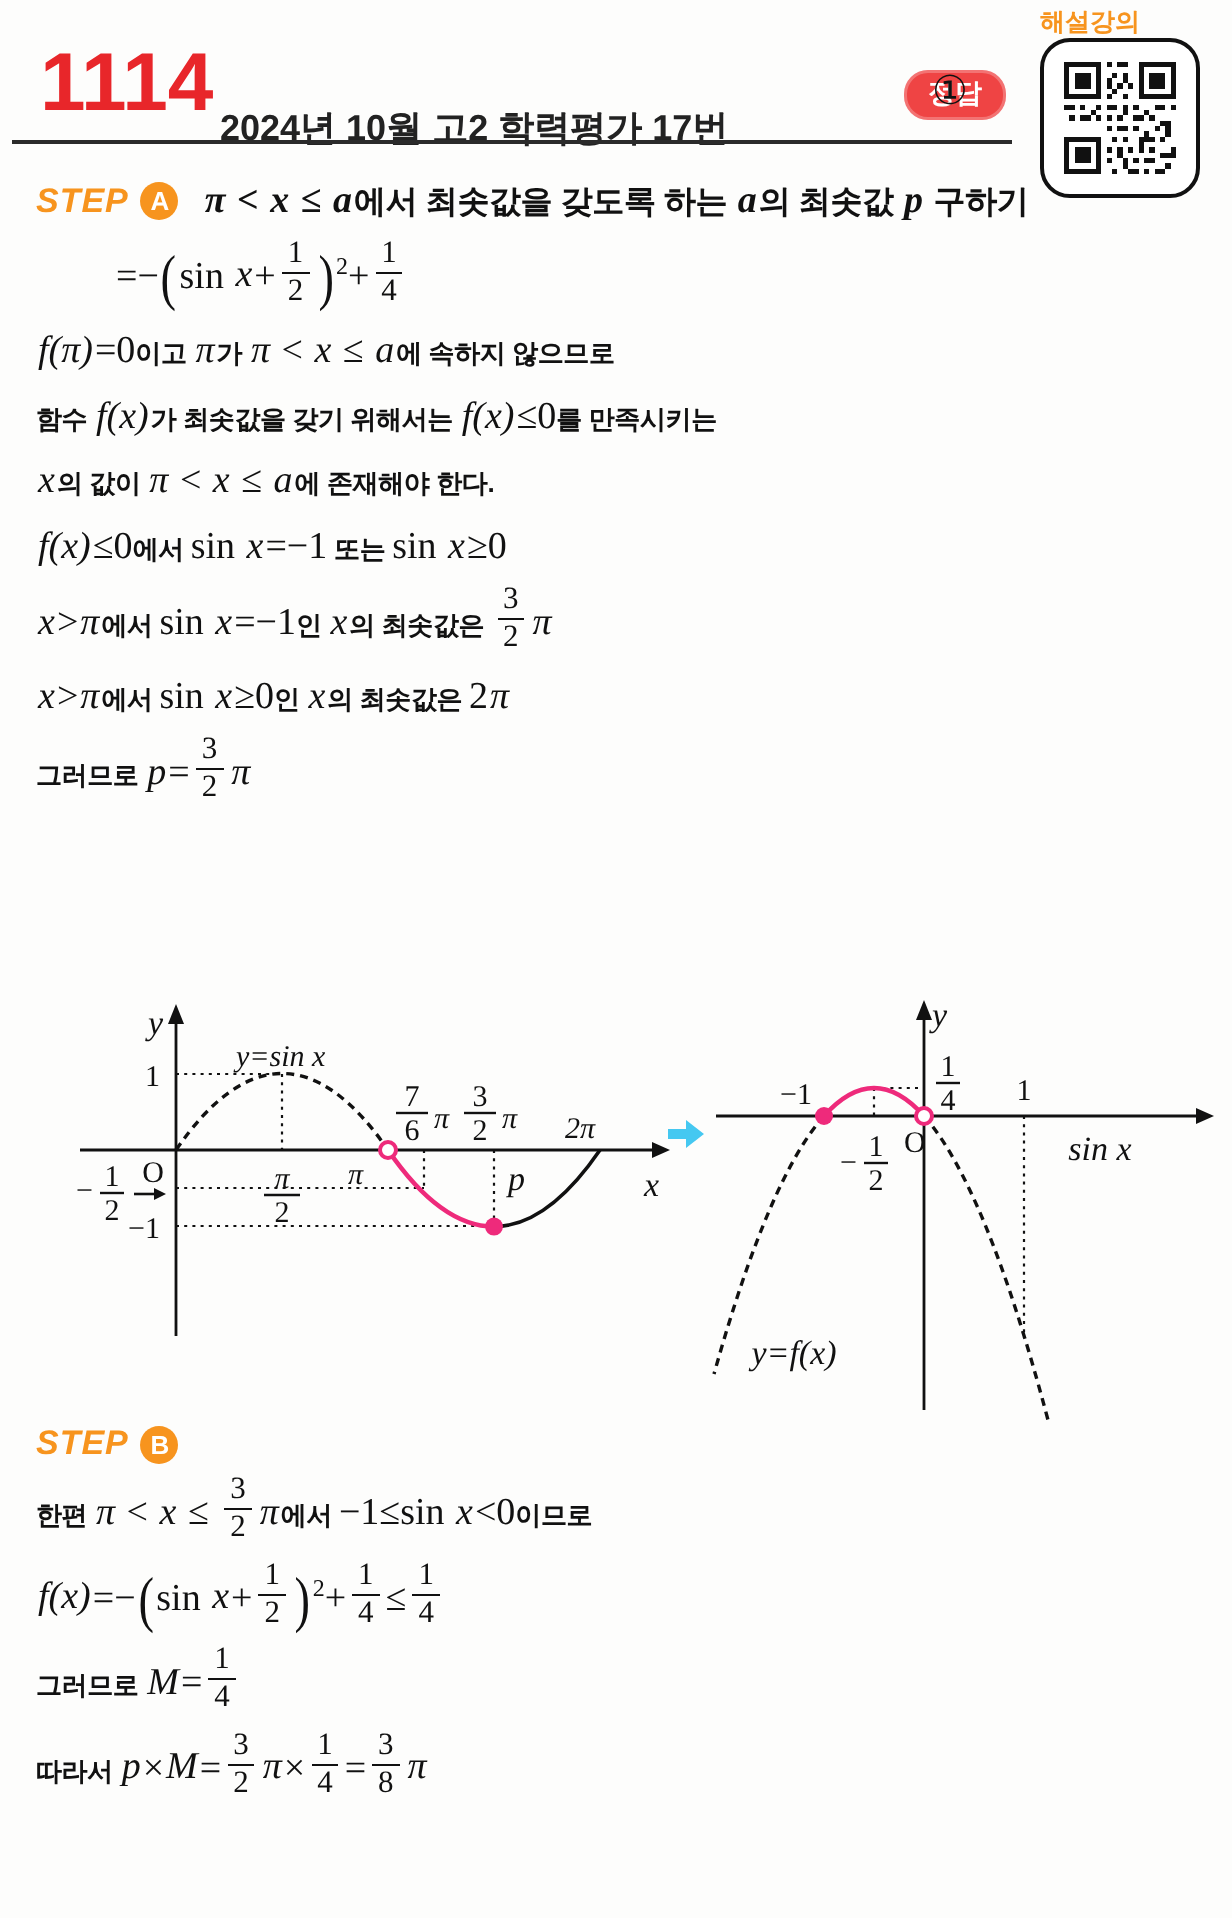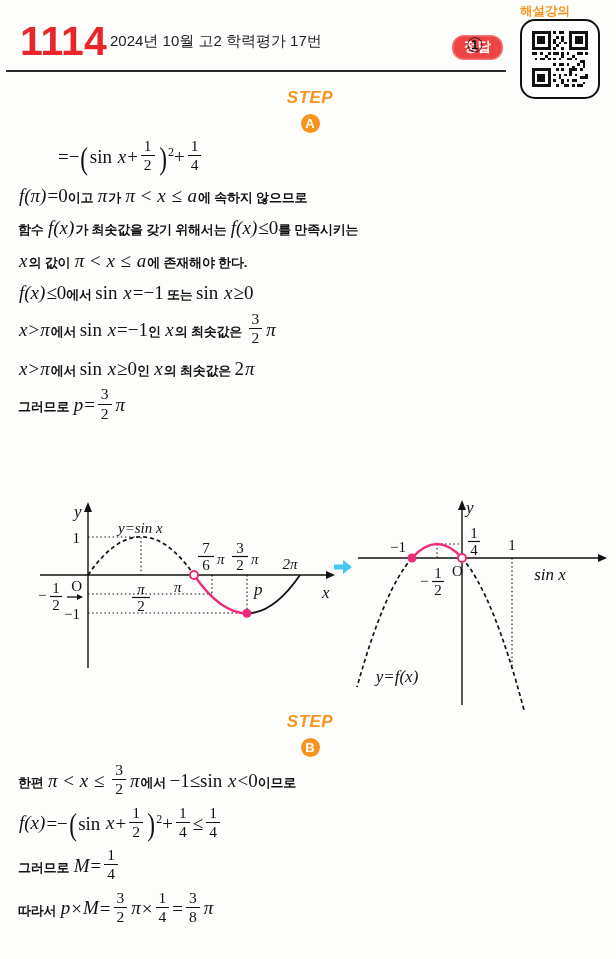--- a/index.html
+++ b/index.html
@@ -2,36 +2,36 @@
 <html><head>
 <meta charset="utf-8">
 <style>
   html,body{margin:0;padding:0;background:#ffffff;}
   .page{position:relative;width:616px;height:959px;background:#fdfdfc;overflow:hidden;
         font-family:"Liberation Sans",sans-serif;color:#111;}
 
   
   .prob-num{position:absolute;left:20px;top:18px;font-size:41px;font-weight:800;
             color:#e8262a;letter-spacing:0px;font-family:"Liberation Sans",sans-serif;}
-  .source{position:absolute;left:110px;top:32px;font-size:15px;font-weight:400;color:#222;}
+  .source{position:absolute;left:110px;top:52px;font-size:18px;font-weight:700;color:#222;}
   .answer-pill{position:absolute;left:412px;top:35px;background:#ef4444;color:#fff;
                border-radius:12px;padding:3px 12px 4px;font-size:13.5px;font-weight:700;
                box-shadow:inset 0 0 0 1.5px rgba(255,255,255,.25);margin-left:40px;}
   .answer-choice{position:absolute;left:466px;top:33px;font-size:20px;color:#111;}
   .rule{position:absolute;left:6px;top:70px;width:500px;height:2px;background:#2b2b2b;}
   .qr-caption{position:absolute;left:520px;top:3px;width:76px;text-align:left;
               font-size:12.5px;font-weight:700;color:#f7941e;}
   .qr-box{position:absolute;left:520px;top:19px;width:76px;height:76px;border:2px solid #111;
           border-radius:15px;background:#fff;display:flex;align-items:center;justify-content:center;}
 
   
   .step{position:absolute;left:18px;right:14px;}
   .step-a{top:88px;}
   .step-b{top:712px;}
-  .step-head{display:flex;align-items:center;gap:6px;margin-bottom:6px;flex-direction:column;}
+  .step-head{display:flex;align-items:center;gap:6px;margin-bottom:6px;}
   .step-word{color:#f7941e;font-weight:800;font-style:italic;font-size:17px;letter-spacing:.5px;}
   .step-badge{width:19px;height:19px;border-radius:50%;background:#f7941e;color:#fff;
               font-weight:800;font-size:13px;display:inline-flex;align-items:center;
               justify-content:center;flex:0 0 auto;}
   .step-title{margin-left:6px;font-size:16px;font-weight:700;}
   .step-title .mline{display:inline;margin:0;}
 
   
   .mline{margin:7px 0;font-size:19px;line-height:1.35;}
   .ind{margin-left:40px;}
@@ -86,20 +86,21 @@
         <rect x="1" y="15" width="5" height="5" fill="#fff"></rect>
         <rect x="2" y="16" width="3" height="3" fill="#111"></rect>
       <path fill="#111" d="M8 0h1v1H8zM10 0h2v1h-2zM9 2h1v1H9zM11 2h1v2h-1zM8 3h1v2H8zM10 4h1v1h-1zM12 4h1v1h-1zM9 5h1v1H9zM11 6h1v1h-1zM8 6h1v1H8zM0 8h2v1H0zM3 8h1v1H3zM5 9h1v1H5zM6 8h1v1H6zM8 8h2v1H8zM11 8h1v2h-1zM13 8h1v1h-1zM15 9h1v1h-1zM17 8h2v1h-2zM20 8h1v1h-1zM1 10h1v1H1zM3 10h2v1H3zM6 10h1v1H6zM8 10h1v1H8zM10 10h1v1h-1zM13 10h2v1h-2zM16 10h1v1h-1zM18 11h2v1h-2zM8 12h1v1H8zM10 12h2v1h-2zM13 12h1v1h-1zM15 13h1v1h-1zM17 12h1v1h-1zM19 12h1v2h-1zM9 14h1v1H9zM11 14h1v1h-1zM14 14h3v1h-3zM14 15h1v2h-1zM16 16h1v1h-1zM18 14h1v1h-1zM8 16h1v1H8zM10 16h1v2h-1zM12 16h1v1h-1zM18 17h2v1h-2zM8 18h1v1H8zM11 18h1v2h-1zM13 18h1v1h-1zM15 18h2v1h-2zM19 19h1v1h-1zM9 20h1v1H9zM12 20h2v1h-2zM15 20h1v1h-1zM17 20h2v1h-2zM20 16h1v2h-1z"></path>
     </svg>
   </div>
 
   <div class="step step-a">
     <div class="step-head">
       <span class="step-word">STEP</span>
       <span class="step-badge">A</span>
+      <span class="step-title"><div class="mline"><span class="mi">π</span><span class="mt"> &lt; </span><span class="mi">x</span><span class="mt"> ≤ </span><span class="mi">a</span><span class="kb">에서 최솟값을 갖도록 하는 </span><span class="mi">a</span><span class="kb">의 최솟값 </span><span class="mi">p</span><span class="kb"> 구하기</span></div></span>
     </div>
     <div>
         <div class="mline ind"><span class="mt">=−</span><span class="bigp">(</span><span class="mt">sin </span><span class="mi">x</span><span class="mt">+</span><span class="frac"><span class="fn">1</span><span class="fd">2</span></span><span class="bigp">)</span><sup class="ms">2</sup><span class="mt">+</span><span class="frac"><span class="fn">1</span><span class="fd">4</span></span></div>
         <div class="mline"><span class="mi">f(π)</span><span class="mt">=0</span><span class="ko">이고 </span><span class="mi">π</span><span class="ko">가 </span><span class="mi">π</span><span class="mt"> &lt; </span><span class="mi">x</span><span class="mt"> ≤ </span><span class="mi">a</span><span class="ko">에 속하지 않으므로</span></div>
         <div class="mline"><span class="ko">함수 </span><span class="mi">f(x)</span><span class="ko">가 최솟값을 갖기 위해서는 </span><span class="mi">f(x)</span><span class="mt">≤0</span><span class="ko">를 만족시키는</span></div>
         <div class="mline"><span class="mi">x</span><span class="ko">의 값이 </span><span class="mi">π</span><span class="mt"> &lt; </span><span class="mi">x</span><span class="mt"> ≤ </span><span class="mi">a</span><span class="ko">에 존재해야 한다.</span></div>
         <div class="mline"><span class="mi">f(x)</span><span class="mt">≤0</span><span class="ko">에서 </span><span class="mt">sin </span><span class="mi">x</span><span class="mt">=−1</span><span class="ko"> 또는 </span><span class="mt">sin </span><span class="mi">x</span><span class="mt">≥0</span></div>
         <div class="mline"><span class="mi">x</span><span class="mt">&gt;</span><span class="mi">π</span><span class="ko">에서 </span><span class="mt">sin </span><span class="mi">x</span><span class="mt">=−1</span><span class="ko">인 </span><span class="mi">x</span><span class="ko">의 최솟값은 </span><span class="frac"><span class="fn">3</span><span class="fd">2</span></span><span class="mi">π</span></div>
         <div class="mline"><span class="mi">x</span><span class="mt">&gt;</span><span class="mi">π</span><span class="ko">에서 </span><span class="mt">sin </span><span class="mi">x</span><span class="mt">≥0</span><span class="ko">인 </span><span class="mi">x</span><span class="ko">의 최솟값은 </span><span class="mt">2</span><span class="mi">π</span></div>
         <div class="mline"><span class="ko">그러므로 </span><span class="mi">p</span><span class="mt">=</span><span class="frac"><span class="fn">3</span><span class="fd">2</span></span><span class="mi">π</span></div>

